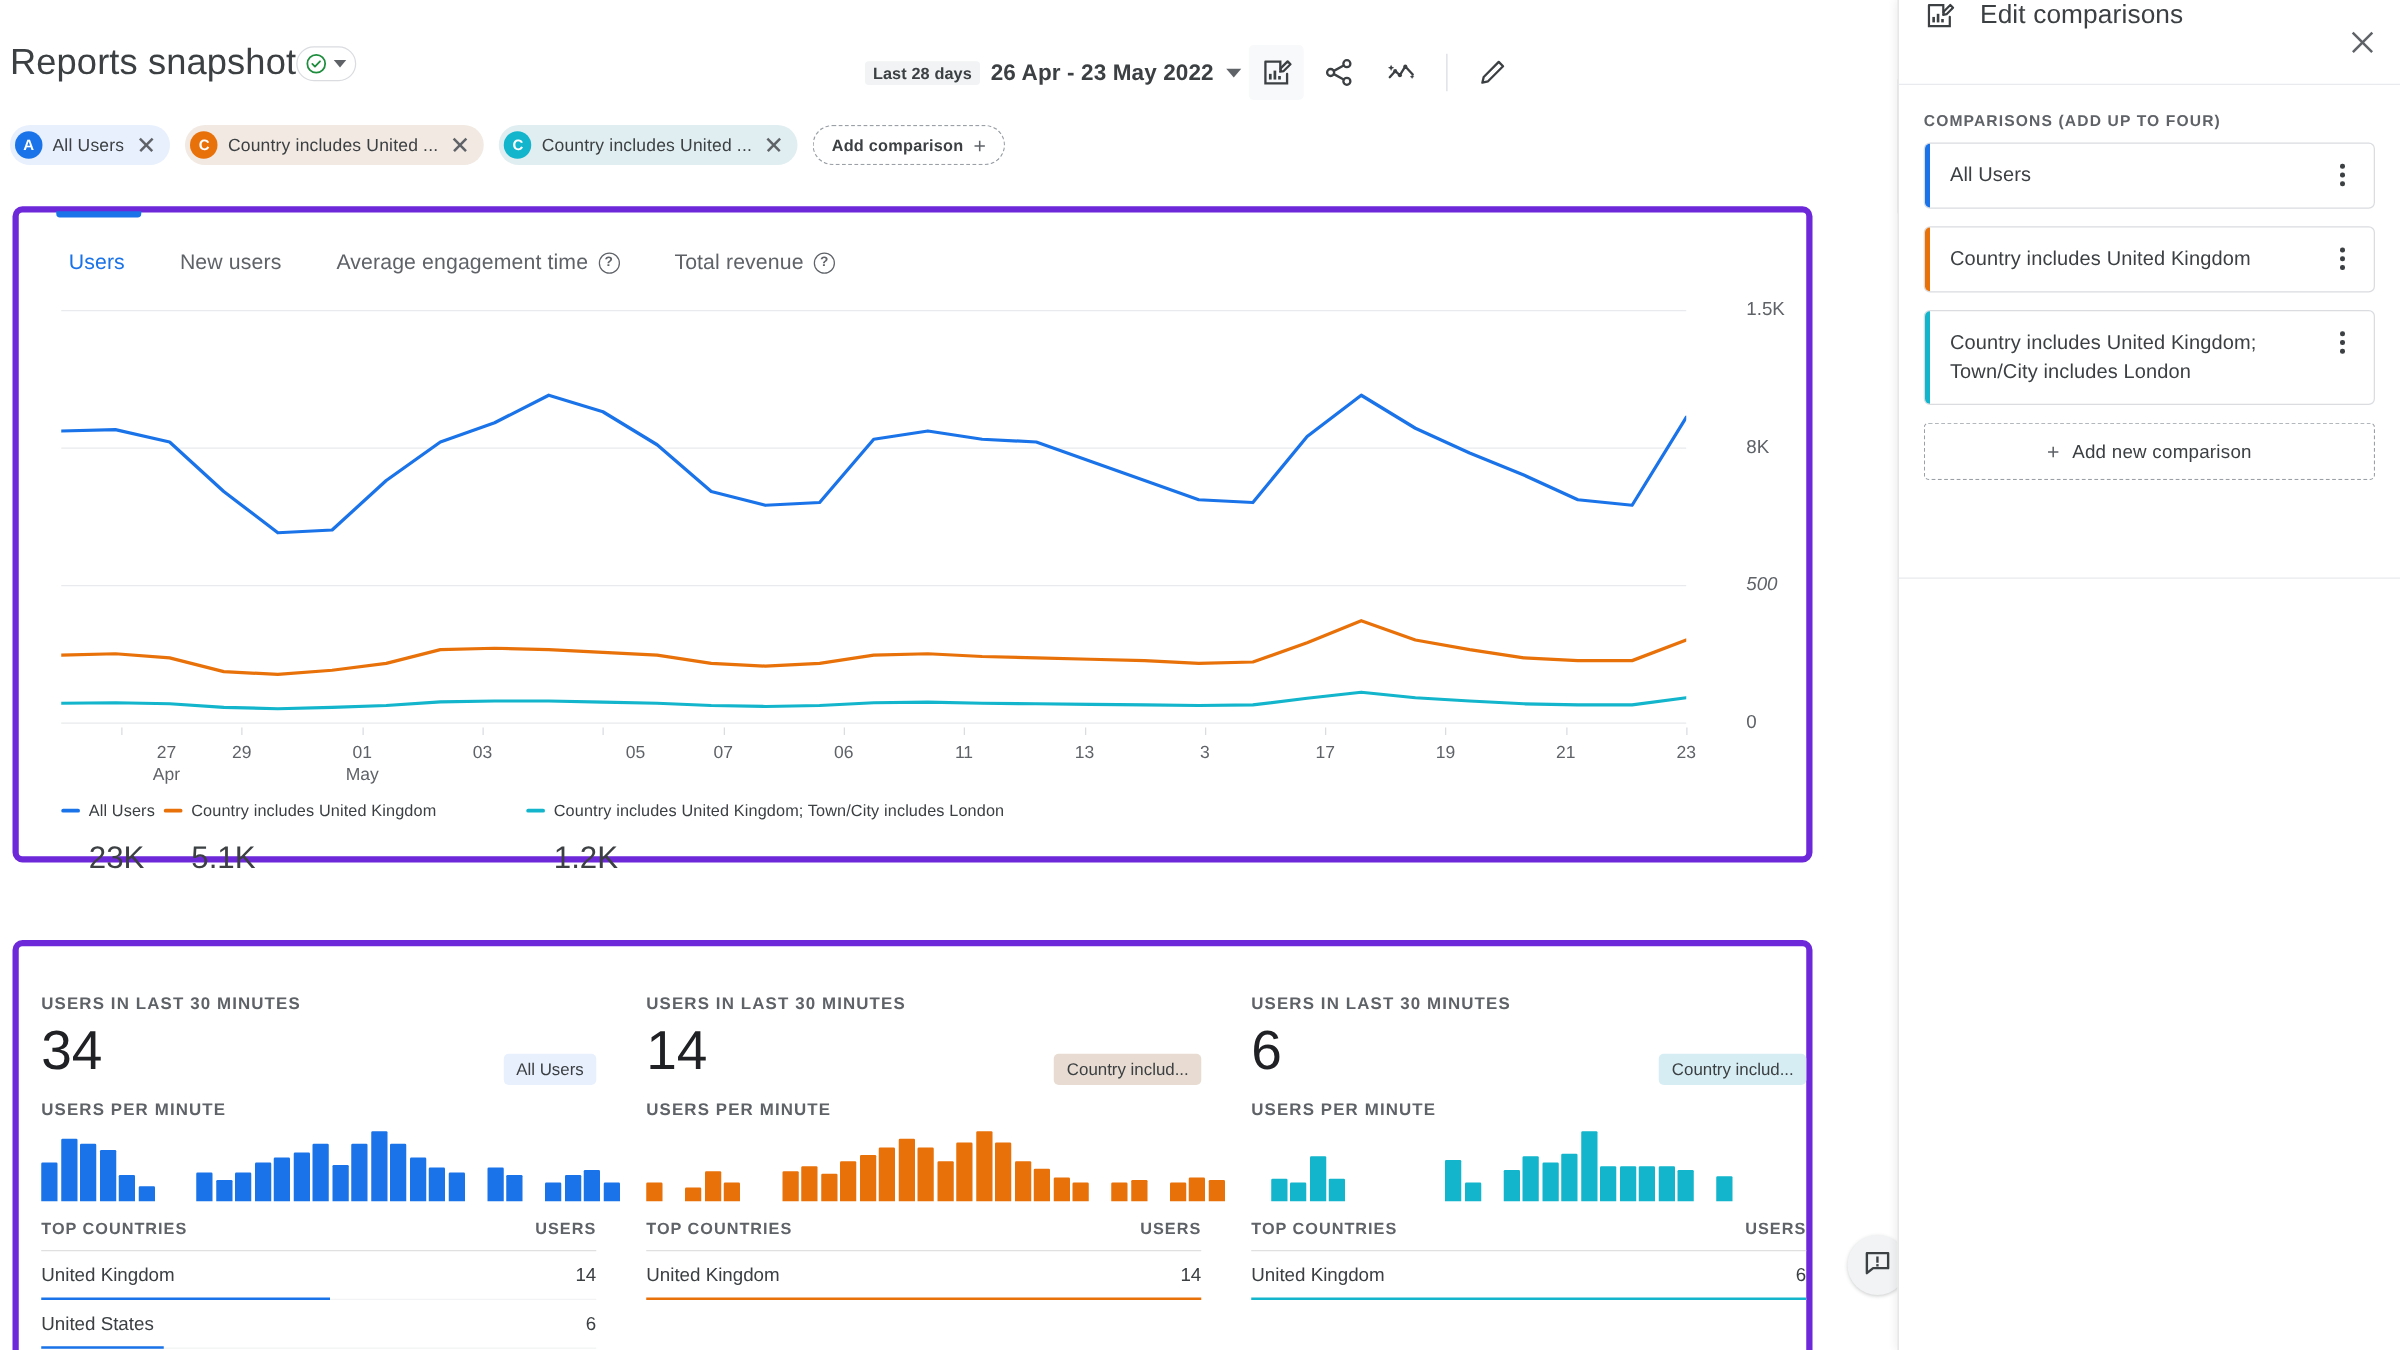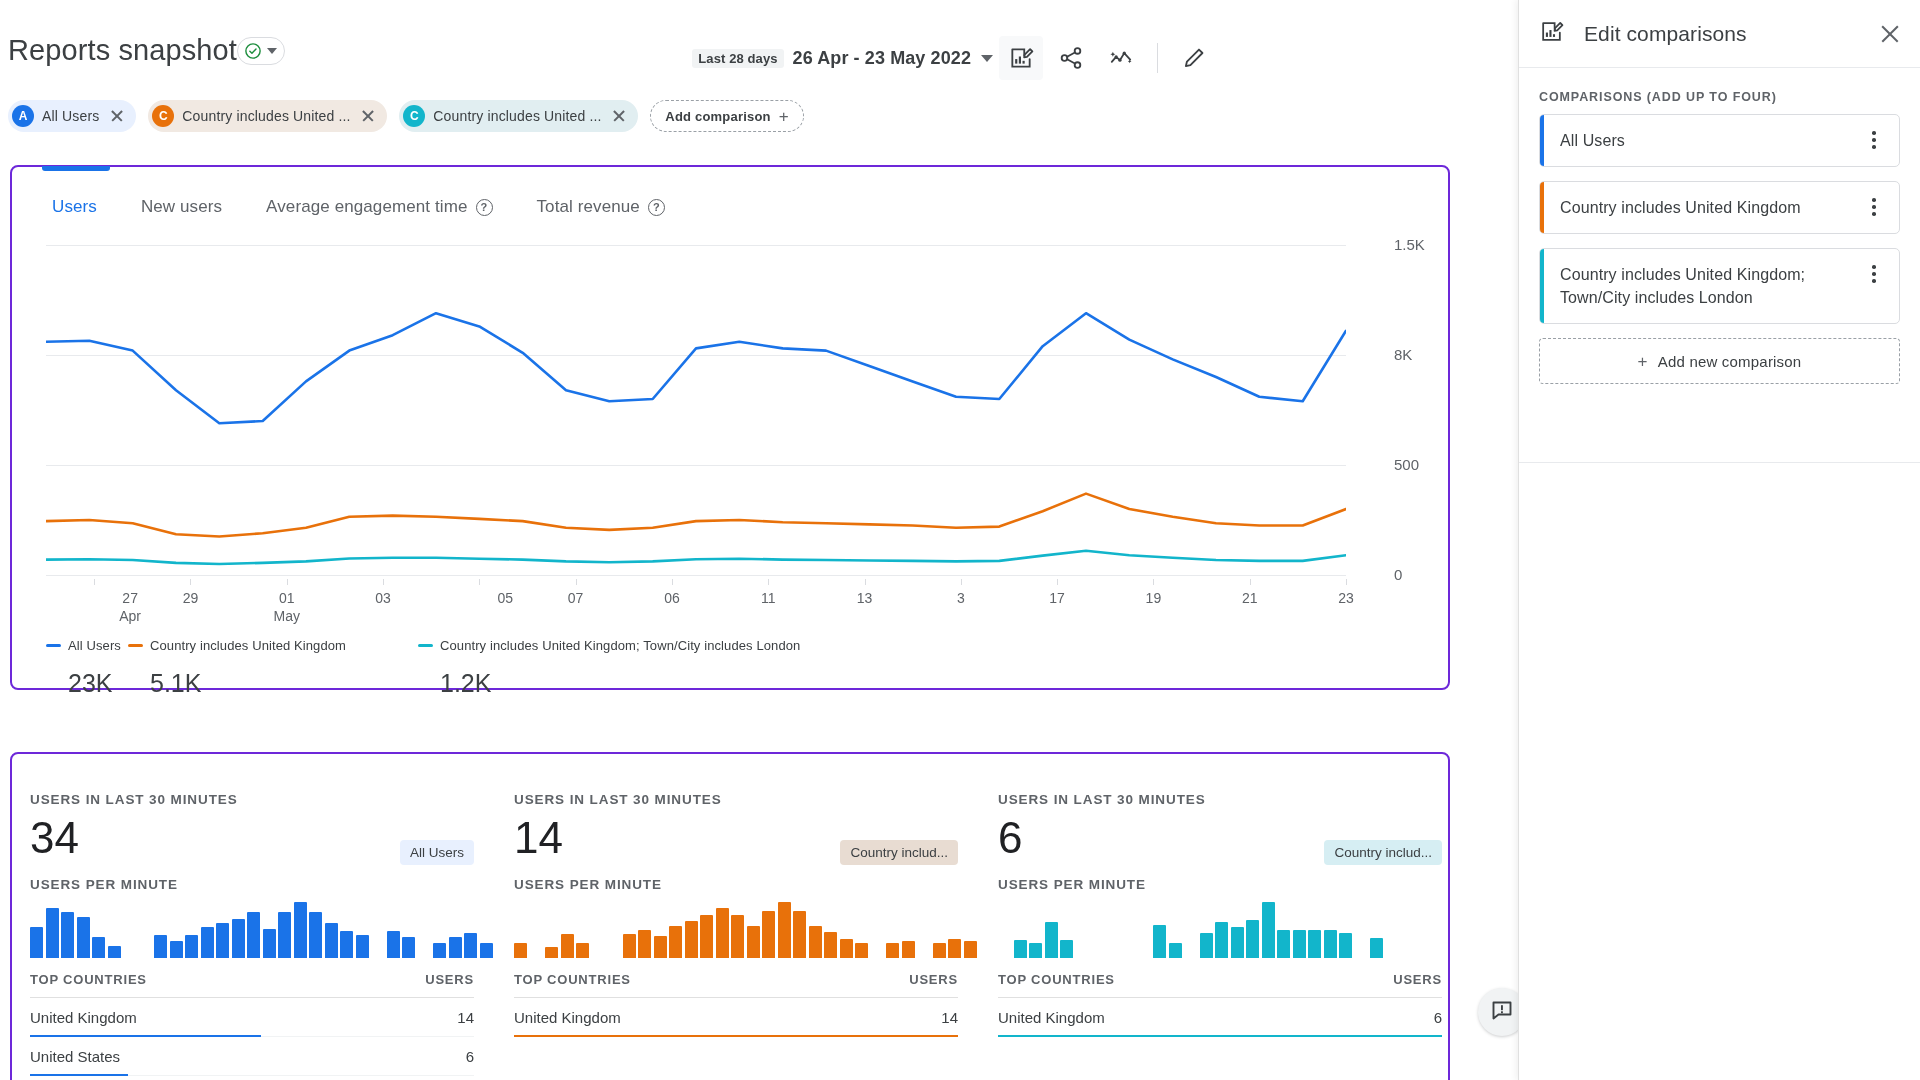--- a/index.html
+++ b/index.html
@@ -62,21 +62,21 @@
   .chip-add {
     display: flex; align-items: center; gap: 8px; height: 32px;
     border: 1px dashed #9aa0a6; border-radius: 16px; padding: 0 14px;
     font-size: 13px; color: #3c4043; cursor: pointer; font-weight: 600; letter-spacing: .2px;
   }
   .plus-glyph { font-size: 17px; color: #5f6368; line-height: 1; font-weight: 400; }
 
   
   .card {
     position: absolute; background: #fff;
-    border: 2px solid #6d28d9; border-radius: 8px;
+    border: 5px solid #6d28d9; border-radius: 8px;
   }
   #chart-card { left: 10px; top: 165px; width: 1440px; height: 525px; }
   .tab-indicator { position: absolute; left: 30px; top: -1px; width: 68px; height: 5px; background: #1a73e8; border-radius: 0 0 3px 3px; }
   .tabs { position: absolute; left: 18px; top: 30px; display: flex; align-items: center; }
   .tab {
     font-size: 17px; color: #5f6368; padding: 0 22px; cursor: pointer;
     display: flex; align-items: center; gap: 8px; letter-spacing: .1px;
   }
   .tab.active { color: #1a73e8; }
   .help-circle {
@@ -128,21 +128,21 @@
     position: absolute; left: 1478px; top: 988px; width: 48px; height: 48px;
     border-radius: 50%; background: #f1f3f4; display: flex; align-items: center; justify-content: center;
     box-shadow: 0 1px 3px rgba(60,64,67,.25); cursor: pointer;
   }
 
   
   #panel {
     position: absolute; left: 1518px; top: 0; width: 402px; height: 1080px;
     background: #fff; border-left: 1px solid #e0e0e0; box-shadow: -2px 0 6px rgba(60,64,67,.08);
   }
-  .panel-head { position: relative; height: 68px; border-bottom: 1px solid #e8eaed; display: flex; align-items: center; padding: 0 20px; }
+  .panel-head { position: relative; height: 68px; border-bottom: 1px solid #e8eaed; display: flex; padding: 0 20px; }
   .panel-title { font-size: 21px; color: #3c4043; margin-left: 20px; letter-spacing: .1px; }
   .panel-x { position: absolute; right: 18px; top: 22px; width: 24px; height: 24px; cursor: pointer; }
   .panel-x::before, .panel-x::after {
     content: ''; position: absolute; left: 1px; top: 11px; width: 22px; height: 1.8px; background: #5f6368;
   }
   .panel-x::before { transform: rotate(45deg); }
   .panel-x::after { transform: rotate(-45deg); }
   .panel-section-label { font-size: 12.5px; color: #5f6368; letter-spacing: .9px; font-weight: 600; padding: 22px 20px 10px 20px; }
   .cmp-list { padding: 0 20px; }
   .cmp-card {
@@ -275,21 +275,21 @@
           <span class="help-circle">?</span>
         </div>
       </div>
 
       <div class="plot" id="plot-area">
           <div class="gridline" style="top: 0px;"></div>
           <div class="ytick" style="top: 0px;">1.5K</div>
           <div class="gridline" style="top: 110px;"></div>
           <div class="ytick" style="top: 110px;">8K</div>
           <div class="gridline" style="top: 220px;"></div>
-          <div class="ytick" style="top: 220px;">500</div>
+          <div class="ytick" style="top: 220px; font-style: italic;">500</div>
           <div class="gridline" style="top: 330px;"></div>
           <div class="ytick" style="top: 330px;">0</div>
           <svg width="1300" height="330" style="position: absolute; left: 0px; top: 0px;">
             <polyline points="0.0,96.8 43.3,95.7 86.7,105.6 130.0,145.2 173.3,178.2 216.7,176.0 260.0,136.4 303.3,105.6 346.7,90.2 390.0,68.2 433.3,81.4 476.7,107.8 520.0,145.2 563.3,156.2 606.7,154.0 650.0,103.4 693.3,96.8 736.7,103.4 780.0,105.6 823.3,121.0 866.7,136.4 910.0,151.8 953.3,154.0 996.7,101.2 1040.0,68.2 1083.3,94.6 1126.7,114.4 1170.0,132.0 1213.3,151.8 1256.7,156.2 1300.0,85.8" fill="none" stroke="#1a73e8" stroke-width="2.6" stroke-linejoin="round" stroke-linecap="round"></polyline>
             <polyline points="0.0,276.1 43.3,275.0 86.7,278.3 130.0,289.3 173.3,291.5 216.7,288.2 260.0,282.7 303.3,271.7 346.7,270.6 390.0,271.7 433.3,273.9 476.7,276.1 520.0,282.7 563.3,284.9 606.7,282.7 650.0,276.1 693.3,275.0 736.7,277.2 780.0,278.3 823.3,279.4 866.7,280.5 910.0,282.7 953.3,281.6 996.7,266.2 1040.0,248.6 1083.3,264.0 1126.7,271.7 1170.0,278.3 1213.3,280.5 1256.7,280.5 1300.0,264.0" fill="none" stroke="#e8710a" stroke-width="2.6" stroke-linejoin="round" stroke-linecap="round"></polyline>
             <polyline points="0.0,314.6 43.3,314.2 86.7,315.0 130.0,317.9 173.3,319.0 216.7,317.9 260.0,316.4 303.3,313.5 346.7,312.8 390.0,312.8 433.3,313.7 476.7,314.6 520.0,316.4 563.3,317.2 606.7,316.4 650.0,314.2 693.3,313.7 736.7,314.6 780.0,315.0 823.3,315.5 866.7,315.9 910.0,316.4 953.3,315.9 996.7,310.6 1040.0,305.8 1083.3,310.2 1126.7,312.8 1170.0,315.0 1213.3,315.9 1256.7,315.9 1300.0,310.2" fill="none" stroke="#12b5cb" stroke-width="2.6" stroke-linejoin="round" stroke-linecap="round"></polyline>
           </svg>
         </div>
       <div class="xlabels" id="x-labels">
           <span class="tickmark" style="left: 48.1481px;"></span>

